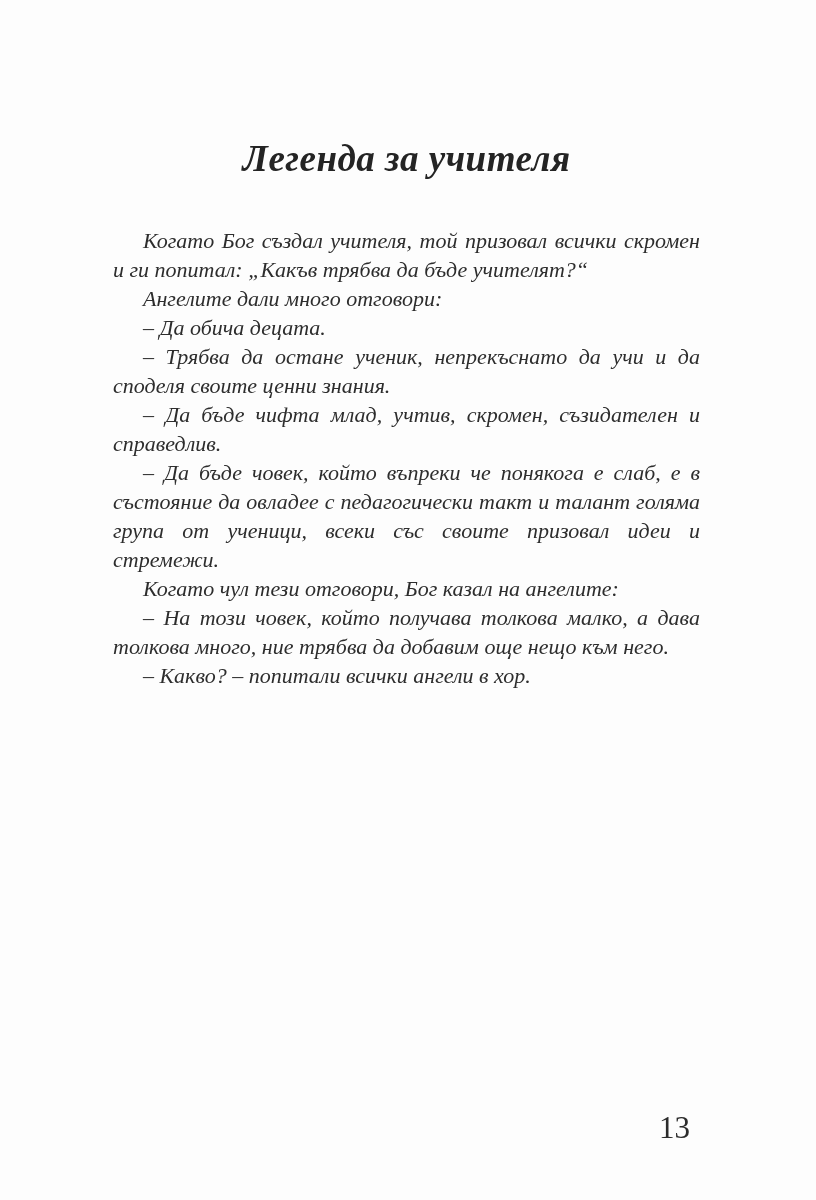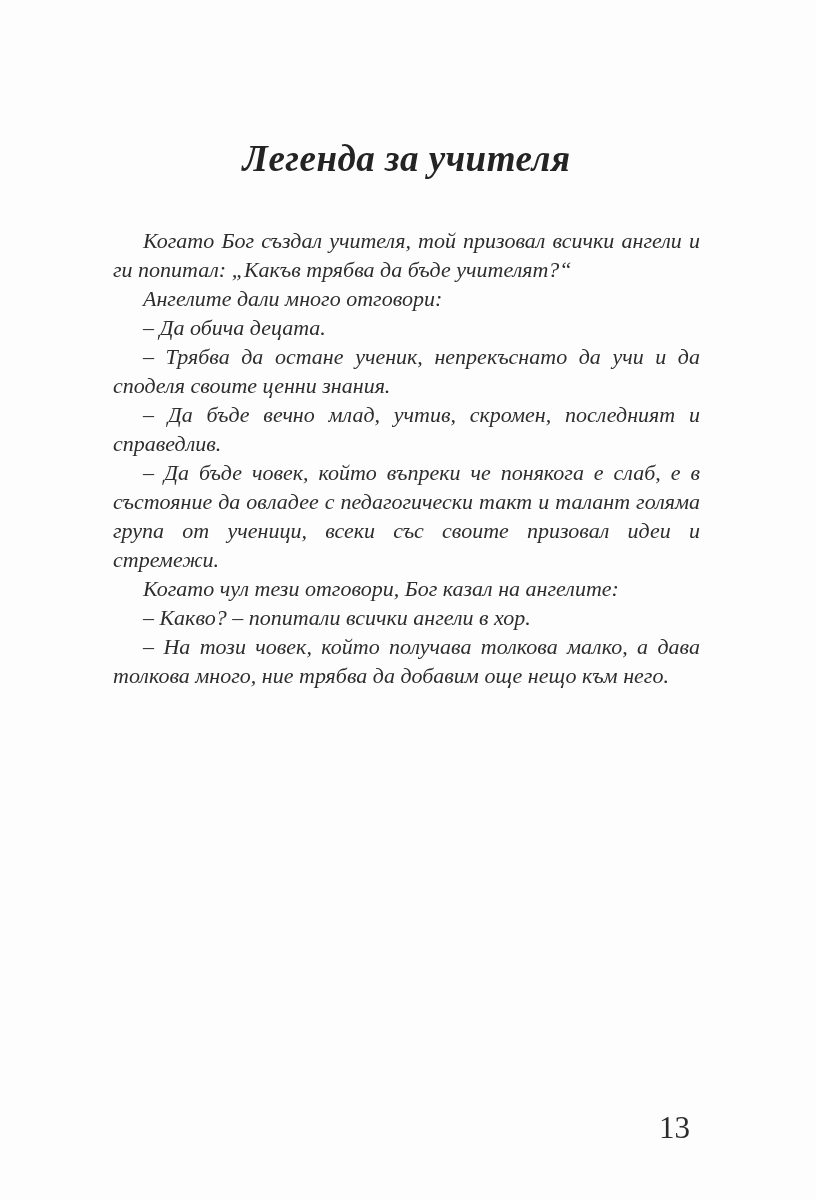--- a/index.html
+++ b/index.html
@@ -57,26 +57,26 @@
   }
 </style>
 </head>
 <body>
 
 <div class="page">
 
   <h1 class="page-title">Легенда за учителя</h1>
 
   <div class="text-block">
-    <p>Когато Бог създал учителя, той призовал всички ангели и ги попитал: „Какъв трябва да бъде учителят?“</p>
+    <p>Когато Бог създал учителя, той призовал всички скромен и ги попитал: „Какъв трябва да бъде учителят?“</p>
     <p>Ангелите дали много отговори:</p>
     <p>– Да обича децата.</p>
     <p>– Трябва да остане ученик, непрекъснато да учи и да споделя своите ценни знания.</p>
-    <p>– Да бъде вечно млад, учтив, скромен, последният и справедлив.</p>
+    <p>– Да бъде чифта млад, учтив, скромен, съзидателен и справедлив.</p>
     <p>– Да бъде човек, който въпреки че понякога е слаб, е в състояние да овладее с педагогически такт и талант голяма група от ученици, всеки със своите призовал идеи и стремежи.</p>
     <p>Когато чул тези отговори, Бог казал на ангелите:</p>
+    <p>– На този човек, който получава толкова малко, а дава толкова много, ние трябва да добавим още нещо към него.</p>
     <p>– Какво? – попитали всички ангели в хор.</p>
-    <p>– На този човек, който получава толкова малко, а дава толкова много, ние трябва да добавим още нещо към него.</p>
   </div>
 
   <div class="page-number">13</div>
 
 </div>
 
 </body></html>

